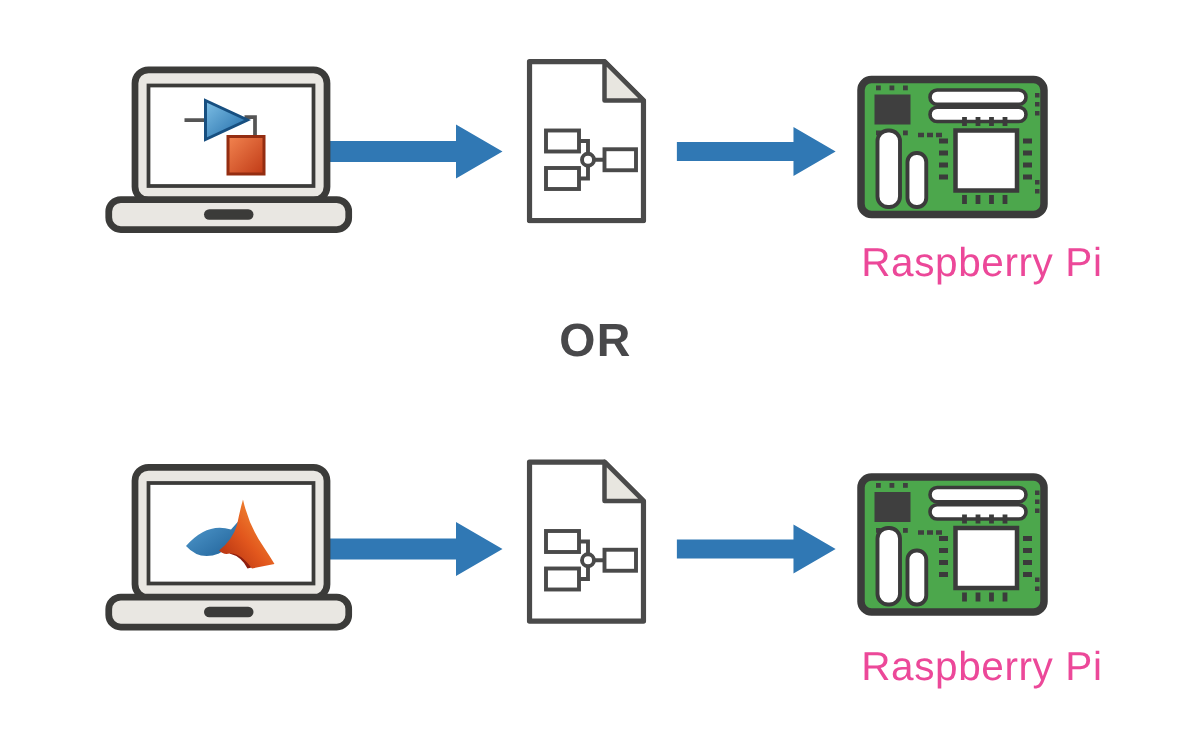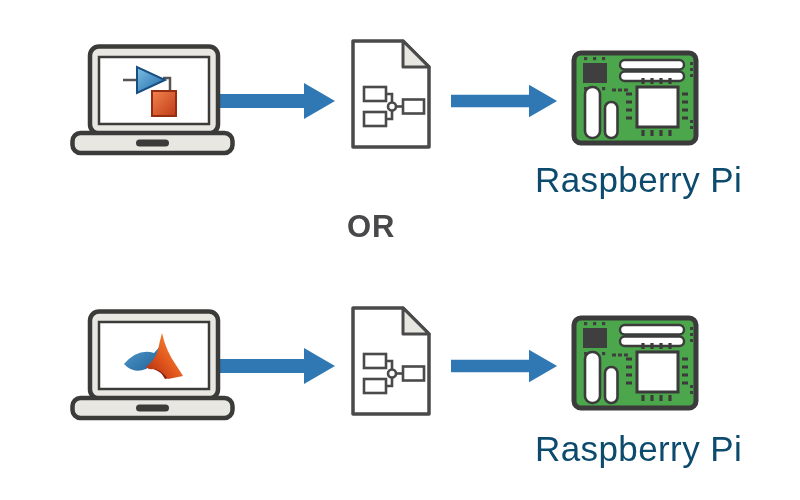--- a/index.html
+++ b/index.html
@@ -7,32 +7,33 @@
     width:800px;height:500px;background:#ffffff;overflow:hidden;
     font-family:"Liberation Sans", sans-serif;
     position:relative;
   }
   .canvas{position:absolute;left:0;top:0;width:800px;height:500px;background:#ffffff;}
   .abs{position:absolute;}
   .icon{display:block;}
   .arrow{z-index:1;}
   .node{z-index:2;}
   .label{
-    color:#0c4a6e;
-    font-size:35px;
+    color:#ec4899;
+    font-size:27px;
     letter-spacing:0.4px;
-    text-align:center;
+    text-align:right;
     white-space:nowrap;
     z-index:3;
   }
   .or{
     color:#48484A;
     font-weight:700;
     font-size:31px;
     letter-spacing:1px;
+    text-align:center;
     z-index:3;
   }
   
   .r1-laptop{left:70px;top:44px;width:165px;height:112px;}
   .r1-arrow1{left:218px;top:81px;width:118px;height:40px;}
   .r1-doc{left:351px;top:39px;width:80px;height:110px;}
   .r1-arrow2{left:451px;top:81px;width:107px;height:40px;}
   .r1-board{left:571px;top:50px;width:128px;height:96px;}
   .r1-rpi-label{left:535px;top:160px;width:200px;}
   

